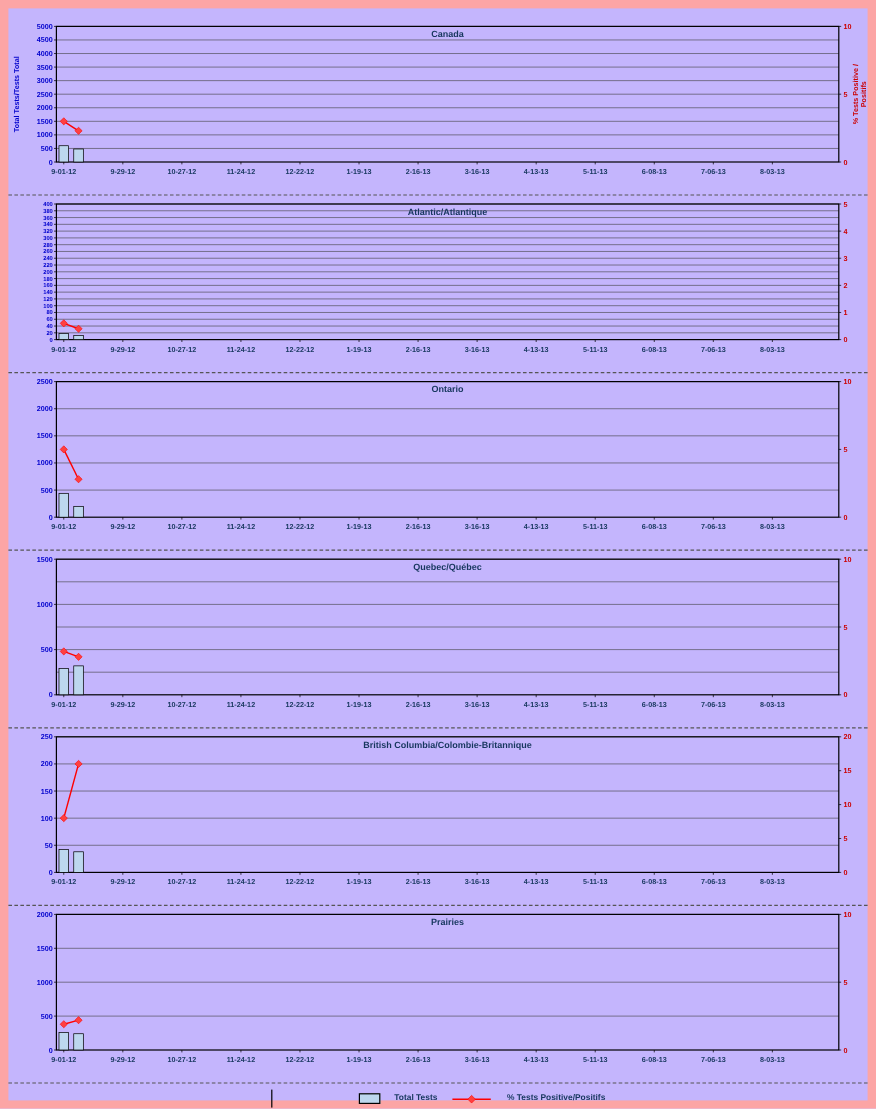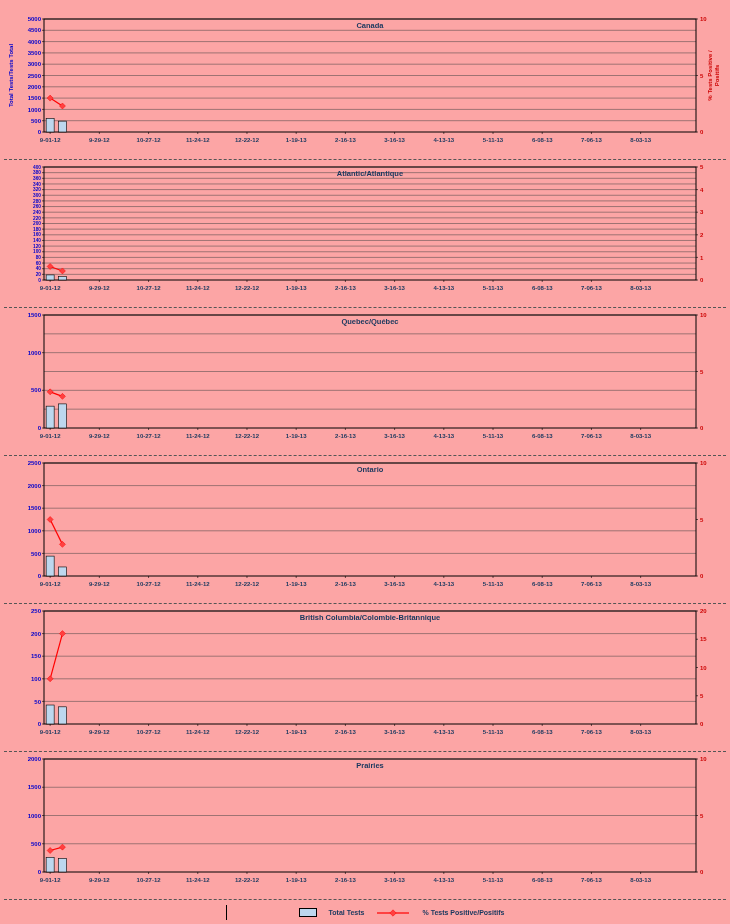--- a/index.html
+++ b/index.html
@@ -1,18 +1,18 @@
 <!DOCTYPE html>
 <html><head>
 <meta charset="utf-8">
 <style>
   html,body{margin:0;padding:0;background:#ffffff;}
   .figure{
     width:730px;height:924px;box-sizing:border-box;
-    border:4px solid #fca5a5;background:#fca5a5;
+    border:7px solid #fca5a5;background:#c4b5fd;
     font-family:"Liberation Sans",sans-serif;
     padding-top:8px;
   }
   .panel{height:148px;border-bottom:1px dashed #555;box-sizing:border-box;}
   .panel svg{display:block;margin:0 auto;}
   svg text{font-family:"Liberation Sans",sans-serif;}
   .legend-row{
     height:25px;display:flex;align-items:center;justify-content:center;gap:12px;
   }
   .legend-divider{width:1px;height:15px;background:#000;margin-right:60px;}
@@ -209,77 +209,20 @@
         <text x="538.2264150943397" y="130" text-anchor="middle" font-size="6" font-weight="bold" fill="#17375E">6-08-13</text>
         <line x1="587.433962264151" y1="120" x2="587.433962264151" y2="122" stroke="#000" stroke-width="0.6"></line>
         <text x="587.433962264151" y="130" text-anchor="middle" font-size="6" font-weight="bold" fill="#17375E">7-06-13</text>
         <line x1="636.6415094339623" y1="120" x2="636.6415094339623" y2="122" stroke="#000" stroke-width="0.6"></line>
         <text x="636.6415094339623" y="130" text-anchor="middle" font-size="6" font-weight="bold" fill="#17375E">8-03-13</text>
         <text x="366" y="16" text-anchor="middle" font-size="7.5" font-weight="bold" fill="#17375E">Atlantic/Atlantique</text>
       </svg>
   </div>
   <div class="panel">
     <svg width="726" height="146" viewBox="0 0 726 146">
-        <line x1="40" y1="101.16666666666667" x2="692" y2="101.16666666666667" stroke="#404040" stroke-width="0.5"></line>
-        <line x1="40" y1="82.33333333333334" x2="692" y2="82.33333333333334" stroke="#404040" stroke-width="0.5"></line>
-        <line x1="40" y1="63.5" x2="692" y2="63.5" stroke="#404040" stroke-width="0.5"></line>
-        <line x1="40" y1="44.66666666666667" x2="692" y2="44.66666666666667" stroke="#404040" stroke-width="0.5"></line>
-        <line x1="40" y1="25.83333333333333" x2="692" y2="25.83333333333333" stroke="#404040" stroke-width="0.5"></line>
-        <line x1="40" y1="7" x2="692" y2="7" stroke="#404040" stroke-width="0.5"></line>
-        <rect x="40" y="7" width="652" height="113" fill="none" stroke="#000" stroke-width="1"></rect>
-        <rect x="42.15094339622642" y="98.15333333333334" width="8" height="21.846666666666668" fill="#BDD7EE" stroke="#000000" stroke-width="0.6"></rect>
-        <rect x="54.45283018867924" y="95.89333333333333" width="8" height="24.10666666666667" fill="#BDD7EE" stroke="#000000" stroke-width="0.6"></rect>
-        <polyline points="46.15094339622642,83.84 58.45283018867924,88.36" fill="none" stroke="#FF0000" stroke-width="1.2"></polyline>
-        <path d="M 46.15094339622642 80.84 L 49.15094339622642 83.84 L 46.15094339622642 86.84 L 43.15094339622642 83.84 Z" fill="#FF4040" stroke="#FF0000" stroke-width="0.5"></path>
-        <path d="M 58.45283018867924 85.36 L 61.45283018867924 88.36 L 58.45283018867924 91.36 L 55.45283018867924 88.36 Z" fill="#FF4040" stroke="#FF0000" stroke-width="0.5"></path>
-        <line x1="38" y1="120" x2="40" y2="120" stroke="#000" stroke-width="0.6"></line>
-        <text x="37" y="122.1" text-anchor="end" font-size="6" font-weight="bold" fill="#0000CC">0</text>
-        <line x1="38" y1="82.33333333333334" x2="40" y2="82.33333333333334" stroke="#000" stroke-width="0.6"></line>
-        <text x="37" y="84.43333333333334" text-anchor="end" font-size="6" font-weight="bold" fill="#0000CC">500</text>
-        <line x1="38" y1="44.66666666666667" x2="40" y2="44.66666666666667" stroke="#000" stroke-width="0.6"></line>
-        <text x="37" y="46.76666666666667" text-anchor="end" font-size="6" font-weight="bold" fill="#0000CC">1000</text>
-        <line x1="38" y1="7" x2="40" y2="7" stroke="#000" stroke-width="0.6"></line>
-        <text x="37" y="9.1" text-anchor="end" font-size="6" font-weight="bold" fill="#0000CC">1500</text>
-        <line x1="692" y1="120" x2="694" y2="120" stroke="#000" stroke-width="0.6"></line>
-        <text x="696" y="122.1" font-size="6" font-weight="bold" fill="#CC0000">0</text>
-        <line x1="692" y1="63.5" x2="694" y2="63.5" stroke="#000" stroke-width="0.6"></line>
-        <text x="696" y="65.6" font-size="6" font-weight="bold" fill="#CC0000">5</text>
-        <line x1="692" y1="7" x2="694" y2="7" stroke="#000" stroke-width="0.6"></line>
-        <text x="696" y="9.1" font-size="6" font-weight="bold" fill="#CC0000">10</text>
-        <line x1="46.15094339622642" y1="120" x2="46.15094339622642" y2="122" stroke="#000" stroke-width="0.6"></line>
-        <text x="46.15094339622642" y="130" text-anchor="middle" font-size="6" font-weight="bold" fill="#17375E">9-01-12</text>
-        <line x1="95.35849056603774" y1="120" x2="95.35849056603774" y2="122" stroke="#000" stroke-width="0.6"></line>
-        <text x="95.35849056603774" y="130" text-anchor="middle" font-size="6" font-weight="bold" fill="#17375E">9-29-12</text>
-        <line x1="144.56603773584905" y1="120" x2="144.56603773584905" y2="122" stroke="#000" stroke-width="0.6"></line>
-        <text x="144.56603773584905" y="130" text-anchor="middle" font-size="6" font-weight="bold" fill="#17375E">10-27-12</text>
-        <line x1="193.77358490566039" y1="120" x2="193.77358490566039" y2="122" stroke="#000" stroke-width="0.6"></line>
-        <text x="193.77358490566039" y="130" text-anchor="middle" font-size="6" font-weight="bold" fill="#17375E">11-24-12</text>
-        <line x1="242.9811320754717" y1="120" x2="242.9811320754717" y2="122" stroke="#000" stroke-width="0.6"></line>
-        <text x="242.9811320754717" y="130" text-anchor="middle" font-size="6" font-weight="bold" fill="#17375E">12-22-12</text>
-        <line x1="292.188679245283" y1="120" x2="292.188679245283" y2="122" stroke="#000" stroke-width="0.6"></line>
-        <text x="292.188679245283" y="130" text-anchor="middle" font-size="6" font-weight="bold" fill="#17375E">1-19-13</text>
-        <line x1="341.39622641509436" y1="120" x2="341.39622641509436" y2="122" stroke="#000" stroke-width="0.6"></line>
-        <text x="341.39622641509436" y="130" text-anchor="middle" font-size="6" font-weight="bold" fill="#17375E">2-16-13</text>
-        <line x1="390.60377358490564" y1="120" x2="390.60377358490564" y2="122" stroke="#000" stroke-width="0.6"></line>
-        <text x="390.60377358490564" y="130" text-anchor="middle" font-size="6" font-weight="bold" fill="#17375E">3-16-13</text>
-        <line x1="439.811320754717" y1="120" x2="439.811320754717" y2="122" stroke="#000" stroke-width="0.6"></line>
-        <text x="439.811320754717" y="130" text-anchor="middle" font-size="6" font-weight="bold" fill="#17375E">4-13-13</text>
-        <line x1="489.0188679245283" y1="120" x2="489.0188679245283" y2="122" stroke="#000" stroke-width="0.6"></line>
-        <text x="489.0188679245283" y="130" text-anchor="middle" font-size="6" font-weight="bold" fill="#17375E">5-11-13</text>
-        <line x1="538.2264150943397" y1="120" x2="538.2264150943397" y2="122" stroke="#000" stroke-width="0.6"></line>
-        <text x="538.2264150943397" y="130" text-anchor="middle" font-size="6" font-weight="bold" fill="#17375E">6-08-13</text>
-        <line x1="587.433962264151" y1="120" x2="587.433962264151" y2="122" stroke="#000" stroke-width="0.6"></line>
-        <text x="587.433962264151" y="130" text-anchor="middle" font-size="6" font-weight="bold" fill="#17375E">7-06-13</text>
-        <line x1="636.6415094339623" y1="120" x2="636.6415094339623" y2="122" stroke="#000" stroke-width="0.6"></line>
-        <text x="636.6415094339623" y="130" text-anchor="middle" font-size="6" font-weight="bold" fill="#17375E">8-03-13</text>
-        <text x="366" y="16" text-anchor="middle" font-size="7.5" font-weight="bold" fill="#17375E">Quebec/Québec</text>
-      </svg>
-  </div>
-  <div class="panel">
-    <svg width="726" height="146" viewBox="0 0 726 146">
         <line x1="40" y1="97.4" x2="692" y2="97.4" stroke="#404040" stroke-width="0.5"></line>
         <line x1="40" y1="74.8" x2="692" y2="74.8" stroke="#404040" stroke-width="0.5"></line>
         <line x1="40" y1="52.2" x2="692" y2="52.2" stroke="#404040" stroke-width="0.5"></line>
         <line x1="40" y1="29.599999999999994" x2="692" y2="29.599999999999994" stroke="#404040" stroke-width="0.5"></line>
         <line x1="40" y1="7" x2="692" y2="7" stroke="#404040" stroke-width="0.5"></line>
         <rect x="40" y="7" width="652" height="113" fill="none" stroke="#000" stroke-width="1"></rect>
         <rect x="42.15094339622642" y="100.112" width="8" height="19.887999999999998" fill="#BDD7EE" stroke="#000000" stroke-width="0.6"></rect>
         <rect x="54.45283018867924" y="110.96" width="8" height="9.040000000000001" fill="#BDD7EE" stroke="#000000" stroke-width="0.6"></rect>
         <polyline points="46.15094339622642,63.5 58.45283018867924,88.36" fill="none" stroke="#FF0000" stroke-width="1.2"></polyline>
         <path d="M 46.15094339622642 60.5 L 49.15094339622642 63.5 L 46.15094339622642 66.5 L 43.15094339622642 63.5 Z" fill="#FF4040" stroke="#FF0000" stroke-width="0.5"></path>
@@ -322,20 +265,77 @@
         <text x="439.811320754717" y="130" text-anchor="middle" font-size="6" font-weight="bold" fill="#17375E">4-13-13</text>
         <line x1="489.0188679245283" y1="120" x2="489.0188679245283" y2="122" stroke="#000" stroke-width="0.6"></line>
         <text x="489.0188679245283" y="130" text-anchor="middle" font-size="6" font-weight="bold" fill="#17375E">5-11-13</text>
         <line x1="538.2264150943397" y1="120" x2="538.2264150943397" y2="122" stroke="#000" stroke-width="0.6"></line>
         <text x="538.2264150943397" y="130" text-anchor="middle" font-size="6" font-weight="bold" fill="#17375E">6-08-13</text>
         <line x1="587.433962264151" y1="120" x2="587.433962264151" y2="122" stroke="#000" stroke-width="0.6"></line>
         <text x="587.433962264151" y="130" text-anchor="middle" font-size="6" font-weight="bold" fill="#17375E">7-06-13</text>
         <line x1="636.6415094339623" y1="120" x2="636.6415094339623" y2="122" stroke="#000" stroke-width="0.6"></line>
         <text x="636.6415094339623" y="130" text-anchor="middle" font-size="6" font-weight="bold" fill="#17375E">8-03-13</text>
         <text x="366" y="16" text-anchor="middle" font-size="7.5" font-weight="bold" fill="#17375E">Ontario</text>
+      </svg>
+  </div>
+  <div class="panel">
+    <svg width="726" height="146" viewBox="0 0 726 146">
+        <line x1="40" y1="101.16666666666667" x2="692" y2="101.16666666666667" stroke="#404040" stroke-width="0.5"></line>
+        <line x1="40" y1="82.33333333333334" x2="692" y2="82.33333333333334" stroke="#404040" stroke-width="0.5"></line>
+        <line x1="40" y1="63.5" x2="692" y2="63.5" stroke="#404040" stroke-width="0.5"></line>
+        <line x1="40" y1="44.66666666666667" x2="692" y2="44.66666666666667" stroke="#404040" stroke-width="0.5"></line>
+        <line x1="40" y1="25.83333333333333" x2="692" y2="25.83333333333333" stroke="#404040" stroke-width="0.5"></line>
+        <line x1="40" y1="7" x2="692" y2="7" stroke="#404040" stroke-width="0.5"></line>
+        <rect x="40" y="7" width="652" height="113" fill="none" stroke="#000" stroke-width="1"></rect>
+        <rect x="42.15094339622642" y="98.15333333333334" width="8" height="21.846666666666668" fill="#BDD7EE" stroke="#000000" stroke-width="0.6"></rect>
+        <rect x="54.45283018867924" y="95.89333333333333" width="8" height="24.10666666666667" fill="#BDD7EE" stroke="#000000" stroke-width="0.6"></rect>
+        <polyline points="46.15094339622642,83.84 58.45283018867924,88.36" fill="none" stroke="#FF0000" stroke-width="1.2"></polyline>
+        <path d="M 46.15094339622642 80.84 L 49.15094339622642 83.84 L 46.15094339622642 86.84 L 43.15094339622642 83.84 Z" fill="#FF4040" stroke="#FF0000" stroke-width="0.5"></path>
+        <path d="M 58.45283018867924 85.36 L 61.45283018867924 88.36 L 58.45283018867924 91.36 L 55.45283018867924 88.36 Z" fill="#FF4040" stroke="#FF0000" stroke-width="0.5"></path>
+        <line x1="38" y1="120" x2="40" y2="120" stroke="#000" stroke-width="0.6"></line>
+        <text x="37" y="122.1" text-anchor="end" font-size="6" font-weight="bold" fill="#0000CC">0</text>
+        <line x1="38" y1="82.33333333333334" x2="40" y2="82.33333333333334" stroke="#000" stroke-width="0.6"></line>
+        <text x="37" y="84.43333333333334" text-anchor="end" font-size="6" font-weight="bold" fill="#0000CC">500</text>
+        <line x1="38" y1="44.66666666666667" x2="40" y2="44.66666666666667" stroke="#000" stroke-width="0.6"></line>
+        <text x="37" y="46.76666666666667" text-anchor="end" font-size="6" font-weight="bold" fill="#0000CC">1000</text>
+        <line x1="38" y1="7" x2="40" y2="7" stroke="#000" stroke-width="0.6"></line>
+        <text x="37" y="9.1" text-anchor="end" font-size="6" font-weight="bold" fill="#0000CC">1500</text>
+        <line x1="692" y1="120" x2="694" y2="120" stroke="#000" stroke-width="0.6"></line>
+        <text x="696" y="122.1" font-size="6" font-weight="bold" fill="#CC0000">0</text>
+        <line x1="692" y1="63.5" x2="694" y2="63.5" stroke="#000" stroke-width="0.6"></line>
+        <text x="696" y="65.6" font-size="6" font-weight="bold" fill="#CC0000">5</text>
+        <line x1="692" y1="7" x2="694" y2="7" stroke="#000" stroke-width="0.6"></line>
+        <text x="696" y="9.1" font-size="6" font-weight="bold" fill="#CC0000">10</text>
+        <line x1="46.15094339622642" y1="120" x2="46.15094339622642" y2="122" stroke="#000" stroke-width="0.6"></line>
+        <text x="46.15094339622642" y="130" text-anchor="middle" font-size="6" font-weight="bold" fill="#17375E">9-01-12</text>
+        <line x1="95.35849056603774" y1="120" x2="95.35849056603774" y2="122" stroke="#000" stroke-width="0.6"></line>
+        <text x="95.35849056603774" y="130" text-anchor="middle" font-size="6" font-weight="bold" fill="#17375E">9-29-12</text>
+        <line x1="144.56603773584905" y1="120" x2="144.56603773584905" y2="122" stroke="#000" stroke-width="0.6"></line>
+        <text x="144.56603773584905" y="130" text-anchor="middle" font-size="6" font-weight="bold" fill="#17375E">10-27-12</text>
+        <line x1="193.77358490566039" y1="120" x2="193.77358490566039" y2="122" stroke="#000" stroke-width="0.6"></line>
+        <text x="193.77358490566039" y="130" text-anchor="middle" font-size="6" font-weight="bold" fill="#17375E">11-24-12</text>
+        <line x1="242.9811320754717" y1="120" x2="242.9811320754717" y2="122" stroke="#000" stroke-width="0.6"></line>
+        <text x="242.9811320754717" y="130" text-anchor="middle" font-size="6" font-weight="bold" fill="#17375E">12-22-12</text>
+        <line x1="292.188679245283" y1="120" x2="292.188679245283" y2="122" stroke="#000" stroke-width="0.6"></line>
+        <text x="292.188679245283" y="130" text-anchor="middle" font-size="6" font-weight="bold" fill="#17375E">1-19-13</text>
+        <line x1="341.39622641509436" y1="120" x2="341.39622641509436" y2="122" stroke="#000" stroke-width="0.6"></line>
+        <text x="341.39622641509436" y="130" text-anchor="middle" font-size="6" font-weight="bold" fill="#17375E">2-16-13</text>
+        <line x1="390.60377358490564" y1="120" x2="390.60377358490564" y2="122" stroke="#000" stroke-width="0.6"></line>
+        <text x="390.60377358490564" y="130" text-anchor="middle" font-size="6" font-weight="bold" fill="#17375E">3-16-13</text>
+        <line x1="439.811320754717" y1="120" x2="439.811320754717" y2="122" stroke="#000" stroke-width="0.6"></line>
+        <text x="439.811320754717" y="130" text-anchor="middle" font-size="6" font-weight="bold" fill="#17375E">4-13-13</text>
+        <line x1="489.0188679245283" y1="120" x2="489.0188679245283" y2="122" stroke="#000" stroke-width="0.6"></line>
+        <text x="489.0188679245283" y="130" text-anchor="middle" font-size="6" font-weight="bold" fill="#17375E">5-11-13</text>
+        <line x1="538.2264150943397" y1="120" x2="538.2264150943397" y2="122" stroke="#000" stroke-width="0.6"></line>
+        <text x="538.2264150943397" y="130" text-anchor="middle" font-size="6" font-weight="bold" fill="#17375E">6-08-13</text>
+        <line x1="587.433962264151" y1="120" x2="587.433962264151" y2="122" stroke="#000" stroke-width="0.6"></line>
+        <text x="587.433962264151" y="130" text-anchor="middle" font-size="6" font-weight="bold" fill="#17375E">7-06-13</text>
+        <line x1="636.6415094339623" y1="120" x2="636.6415094339623" y2="122" stroke="#000" stroke-width="0.6"></line>
+        <text x="636.6415094339623" y="130" text-anchor="middle" font-size="6" font-weight="bold" fill="#17375E">8-03-13</text>
+        <text x="366" y="16" text-anchor="middle" font-size="7.5" font-weight="bold" fill="#17375E">Quebec/Québec</text>
       </svg>
   </div>
   <div class="panel">
     <svg width="726" height="146" viewBox="0 0 726 146">
         <line x1="40" y1="97.4" x2="692" y2="97.4" stroke="#404040" stroke-width="0.5"></line>
         <line x1="40" y1="74.8" x2="692" y2="74.8" stroke="#404040" stroke-width="0.5"></line>
         <line x1="40" y1="52.2" x2="692" y2="52.2" stroke="#404040" stroke-width="0.5"></line>
         <line x1="40" y1="29.599999999999994" x2="692" y2="29.599999999999994" stroke="#404040" stroke-width="0.5"></line>
         <line x1="40" y1="7" x2="692" y2="7" stroke="#404040" stroke-width="0.5"></line>
         <rect x="40" y="7" width="652" height="113" fill="none" stroke="#000" stroke-width="1"></rect>

